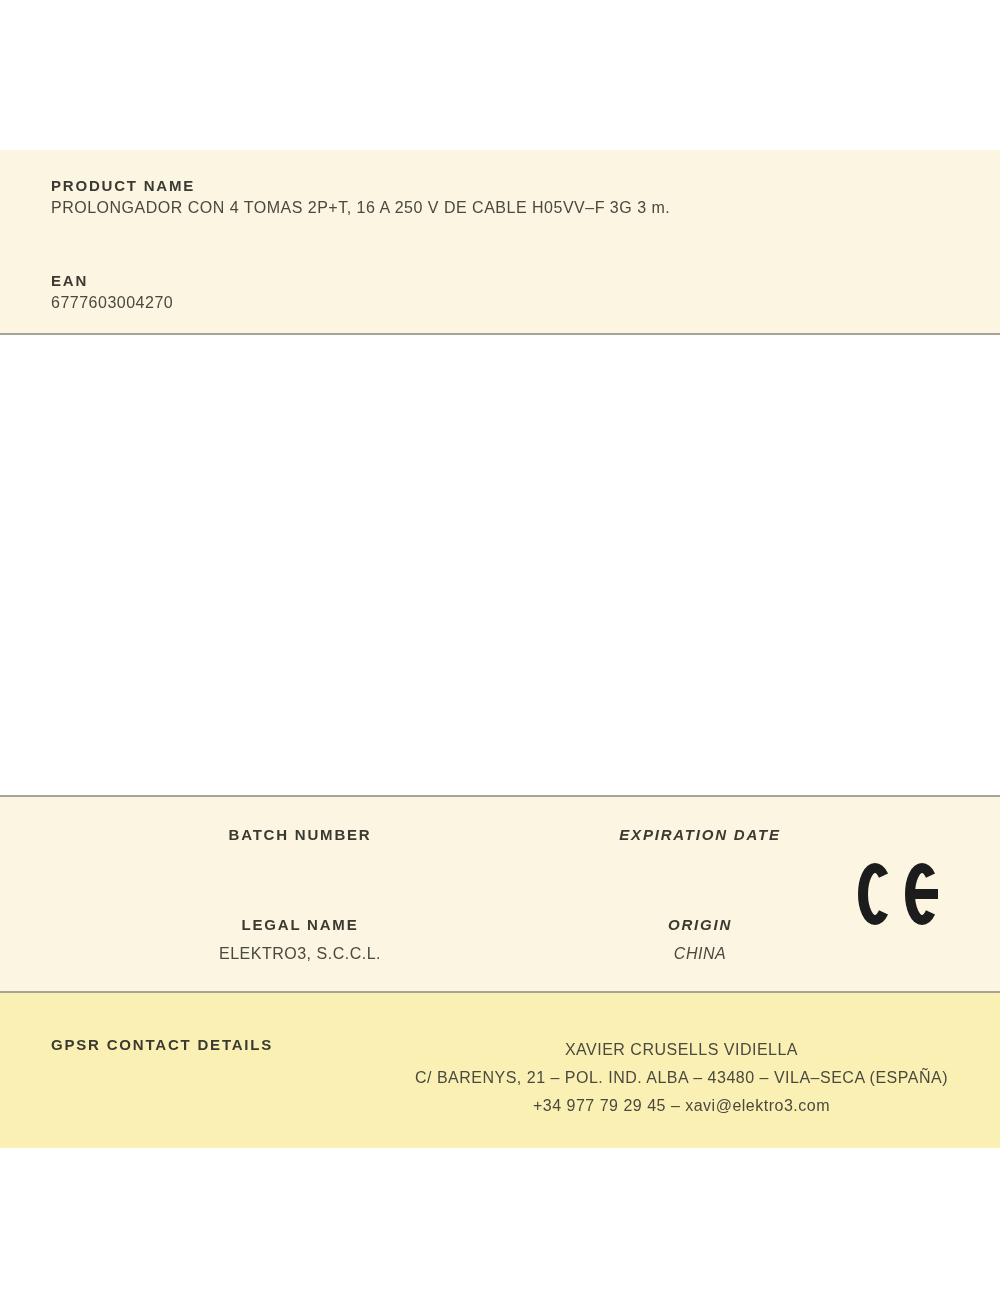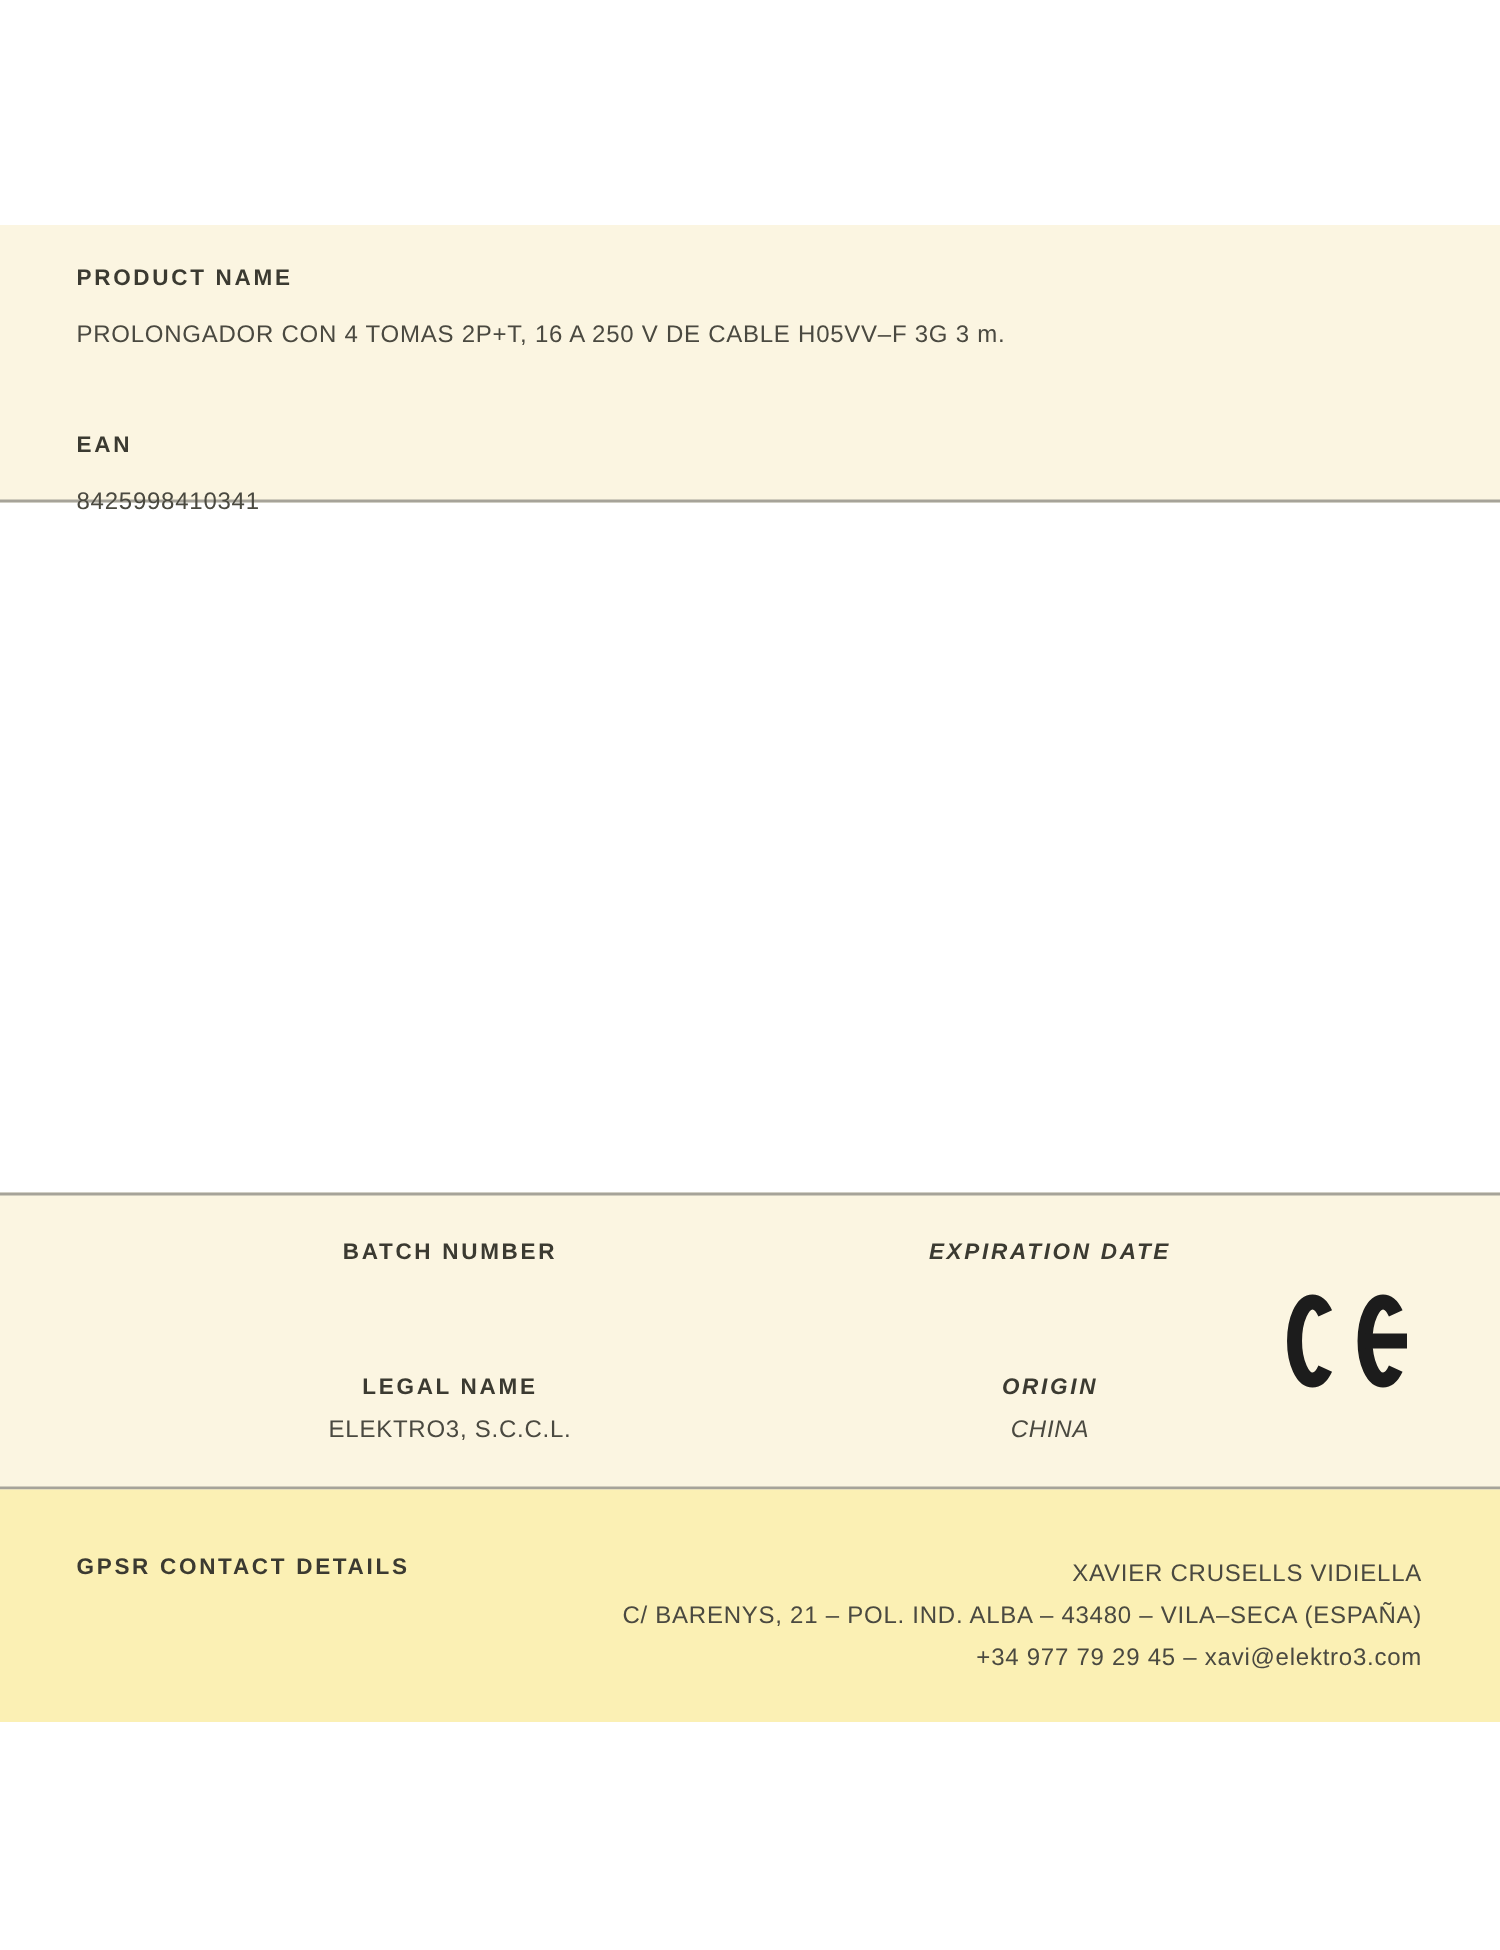--- a/index.html
+++ b/index.html
@@ -43,21 +43,21 @@
     color: var(--color-label, #3b3a31);
     line-height: 18px;
   }
   .field-value {
     font-size: 16px;
     font-weight: normal;
     letter-spacing: 0.5px;
     color: var(--color-value, #4a4940);
     line-height: 20px;
   }
-  .sec-product .field-value { margin-top: 19px; }
+  .sec-product .field-value { margin-top: 3px; }
   .sec-product .ean-label { margin-top: 54px; }
 
   .col-left {
     position: absolute;
     left: 100px;
     top: 0;
     width: 400px;
     height: 100%;
     text-align: center;
   }
@@ -90,34 +90,34 @@
 
   .gpsr-label {
     position: absolute;
     left: 51px;
     top: 43px;
   }
   .contact-block {
     position: absolute;
     right: 52px;
     top: 43px;
-    text-align: right;
+    text-align: center;
   }
   .contact-block .contact-line {
     line-height: 28px;
   }
 </style>
 </head>
 <body>
 
 <div class="section sec-product">
   <div class="field-label">PRODUCT NAME</div>
   <div class="field-value">PROLONGADOR CON 4 TOMAS 2P+T, 16 A 250 V DE CABLE H05VV–F 3G 3 m.</div>
   <div class="field-label ean-label">EAN</div>
-  <div class="field-value">8425998410341</div>
+  <div class="field-value">6777603004270</div>
 </div>
 
 <div class="section sec-details">
   <div class="col-left">
     <div class="field-label row-label-2">LEGAL NAME</div>
     <div class="field-label row-label-1">BATCH NUMBER</div>
     <div class="field-value row-value-2">ELEKTRO3, S.C.C.L.</div>
   </div>
   <div class="col-right">
     <div class="field-label row-label-1">EXPIRATION DATE</div>

